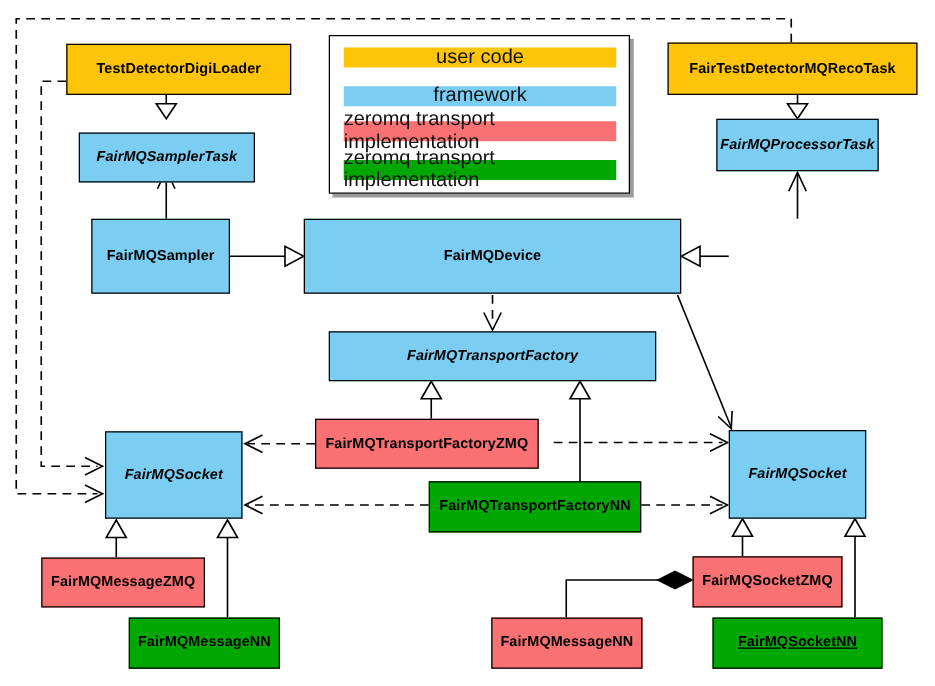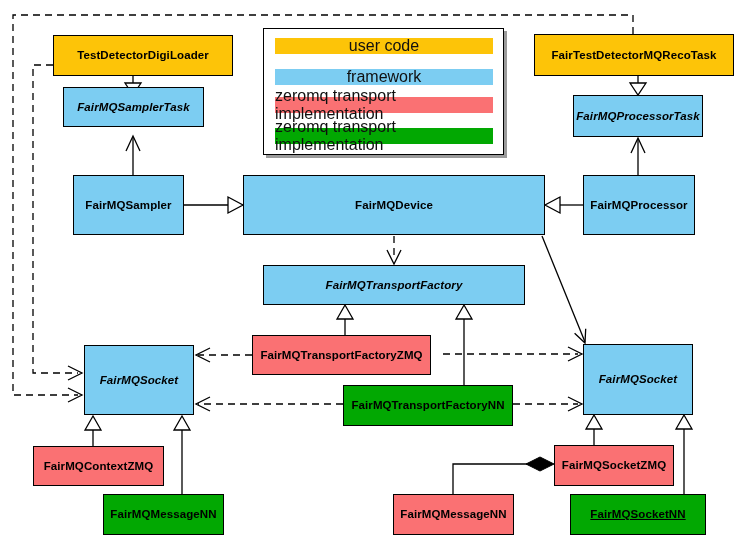--- a/index.html
+++ b/index.html
@@ -154,39 +154,36 @@
   </div>
 
   <div class="node cat-user-code" style="left:53px;top:35px;width:180px;height:41px;">
     <span>TestDetectorDigiLoader</span>
   </div>
 
   <div class="node cat-user-code" style="left:534px;top:34px;width:200px;height:42px;">
     <span>FairTestDetectorMQRecoTask</span>
   </div>
 
-  <div class="node cat-framework abstract" style="left:63px;top:87px;width:141px;height:40px;">
+  <div class="node cat-framework abstract" style="left:63px;top:106px;width:141px;height:40px;">
     <span>FairMQSamplerTask</span>
   </div>
 
   <div class="node cat-framework abstract" style="left:573px;top:95px;width:130px;height:42px;">
     <span>FairMQProcessorTask</span>
   </div>
 
   <div class="node cat-framework" style="left:73px;top:175px;width:111px;height:60px;justify-content:center;">
     <span>FairMQSampler</span>
   </div>
 
   <div class="node cat-framework" style="left:243px;top:175px;width:302px;height:60px;">
     <span>FairMQDevice</span>
   </div>
 
-  <div class="node cat-framework" style="left:583px;top:175px;width:112px;height:60px;">
-    <span>FairMQProcessor</span>
-  </div>
 
   <div class="node cat-framework abstract" style="left:263px;top:265px;width:262px;height:40px;">
     <span>FairMQTransportFactory</span>
   </div>
 
   <div class="node cat-zeromq" style="left:252px;top:335px;width:179px;height:40px;">
     <span>FairMQTransportFactoryZMQ</span>
   </div>
 
   <div class="node cat-nanomsg" style="left:343px;top:385px;width:170px;height:41px;">
@@ -195,21 +192,21 @@
 
   <div class="node cat-framework abstract" style="left:84px;top:345px;width:110px;height:70px;">
     <span>FairMQSocket</span>
   </div>
 
   <div class="node cat-framework abstract" style="left:583px;top:344px;width:110px;height:71px;">
     <span>FairMQSocket</span>
   </div>
 
   <div class="node cat-zeromq" style="left:33px;top:446px;width:131px;height:40px;">
-    <span>FairMQContextZMQ</span>
+    <span>FairMQMessageZMQ</span>
   </div>
 
   <div class="node cat-nanomsg" style="left:103px;top:494px;width:121px;height:41px;">
     <span>FairMQMessageNN</span>
   </div>
 
   <div class="node cat-zeromq" style="left:393px;top:494px;width:121px;height:41px;">
     <span>FairMQMessageNN</span>
   </div>
 

